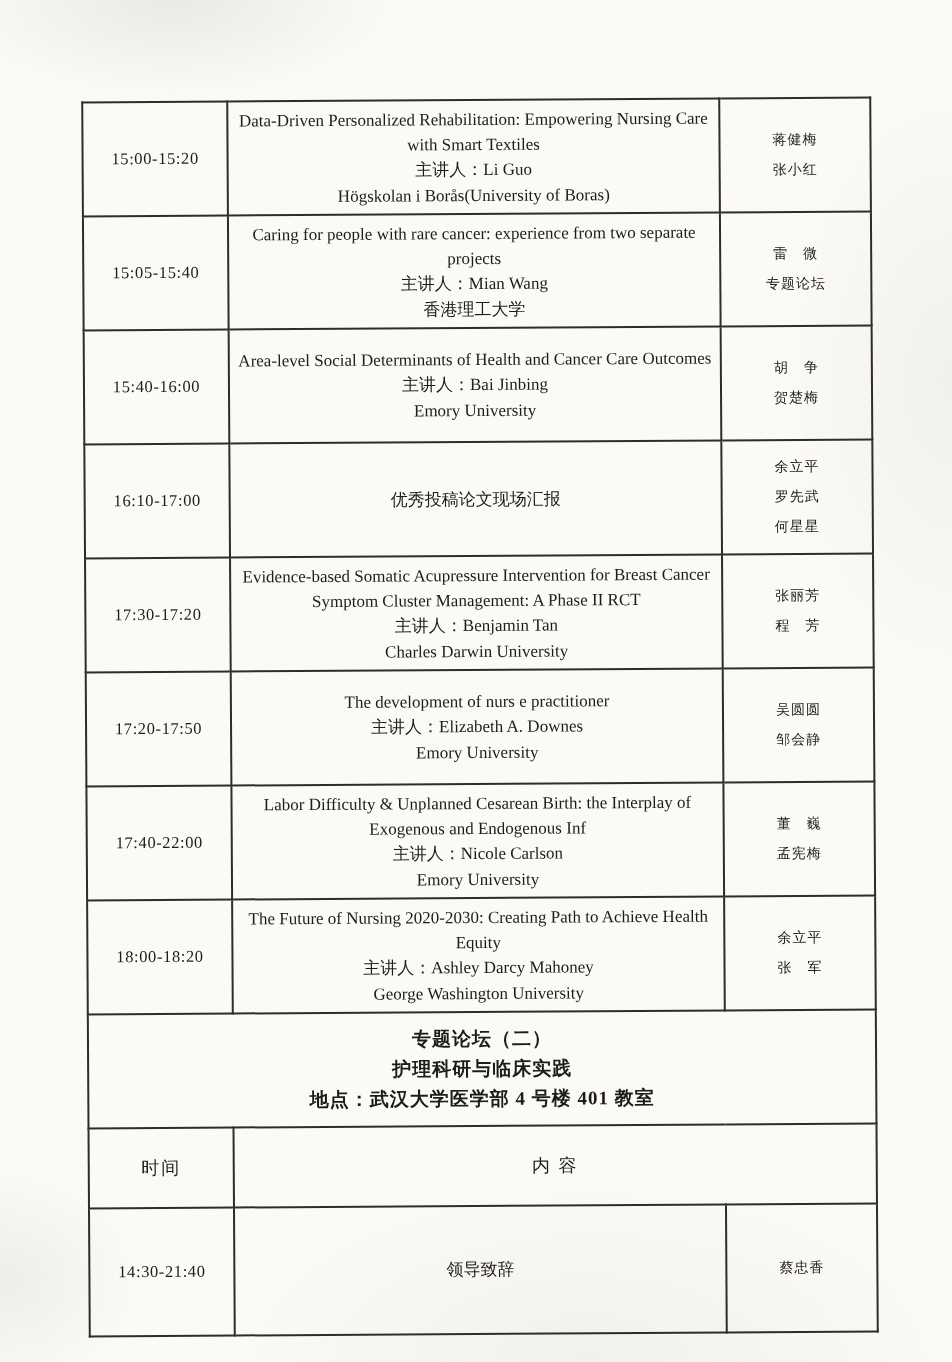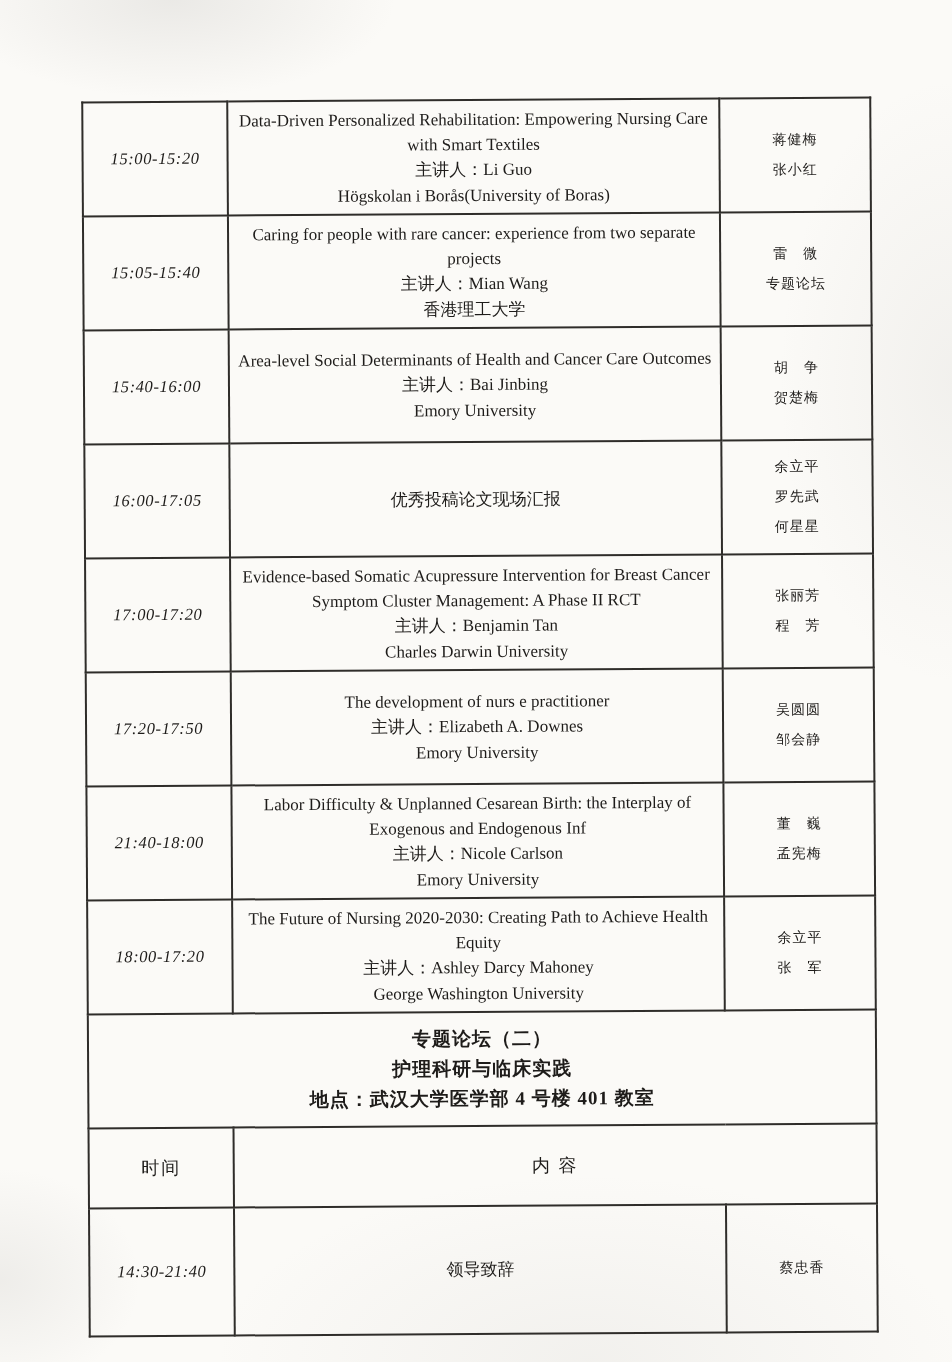--- a/index.html
+++ b/index.html
@@ -42,21 +42,20 @@
   col.c-content { width: 492px; }
   col.c-people { width: 151px; }
 
   tr.session td { height: 104px; }
   tr.final-session td { height: 118px; }
 
   .time-label {
     font-size: 16.5px;
     letter-spacing: 0.6px;
     white-space: nowrap;
-    font-style: italic;
   }
   .content-cell .title {
     font-size: 17px;
     line-height: 25px;
   }
   .content-cell .speaker {
     font-size: 17px;
     line-height: 26px;
   }
   .content-cell .affiliation {
@@ -137,37 +136,37 @@
       </td>
       <td class="people-cell">
         <div class="presenter">胡　争</div>
         <div class="presenter">贺楚梅</div>
         <div class="presenter"></div>
       </td>
     </tr>
 
     <tr class="session">
       <td class="time-cell">
-        <div class="time-label">16:00-17:05</div>
+        <div class="time-label">16:10-17:00</div>
       </td>
       <td class="content-cell">
         <div class="title">优秀投稿论文现场汇报</div>
         <div class="speaker"></div>
         <div class="affiliation"></div>
       </td>
       <td class="people-cell">
         <div class="presenter">余立平</div>
         <div class="presenter">罗先武</div>
         <div class="presenter">何星星</div>
       </td>
     </tr>
 
     <tr class="session">
       <td class="time-cell">
-        <div class="time-label">17:00-17:20</div>
+        <div class="time-label">17:30-17:20</div>
       </td>
       <td class="content-cell">
         <div class="title">Evidence-based Somatic Acupressure Intervention for Breast Cancer Symptom Cluster Management: A Phase II RCT</div>
         <div class="speaker">主讲人：Benjamin Tan</div>
         <div class="affiliation">Charles Darwin University</div>
       </td>
       <td class="people-cell">
         <div class="presenter">张丽芳</div>
         <div class="presenter">程　芳</div>
         <div class="presenter"></div>
@@ -185,37 +184,37 @@
       </td>
       <td class="people-cell">
         <div class="presenter">吴圆圆</div>
         <div class="presenter">邹会静</div>
         <div class="presenter"></div>
       </td>
     </tr>
 
     <tr class="session">
       <td class="time-cell">
-        <div class="time-label">21:40-18:00</div>
+        <div class="time-label">17:40-22:00</div>
       </td>
       <td class="content-cell">
         <div class="title">Labor Difficulty &amp; Unplanned Cesarean Birth: the Interplay of Exogenous and Endogenous Inf</div>
         <div class="speaker">主讲人：Nicole Carlson</div>
         <div class="affiliation">Emory University</div>
       </td>
       <td class="people-cell">
         <div class="presenter">董　巍</div>
         <div class="presenter">孟宪梅</div>
         <div class="presenter"></div>
       </td>
     </tr>
 
     <tr class="session">
       <td class="time-cell">
-        <div class="time-label">18:00-17:20</div>
+        <div class="time-label">18:00-18:20</div>
       </td>
       <td class="content-cell">
         <div class="title">The Future of Nursing 2020-2030:  Creating Path to Achieve Health Equity</div>
         <div class="speaker">主讲人：Ashley Darcy Mahoney</div>
         <div class="affiliation">George Washington University</div>
       </td>
       <td class="people-cell">
         <div class="presenter">余立平</div>
         <div class="presenter">张　军</div>
         <div class="presenter"></div>

